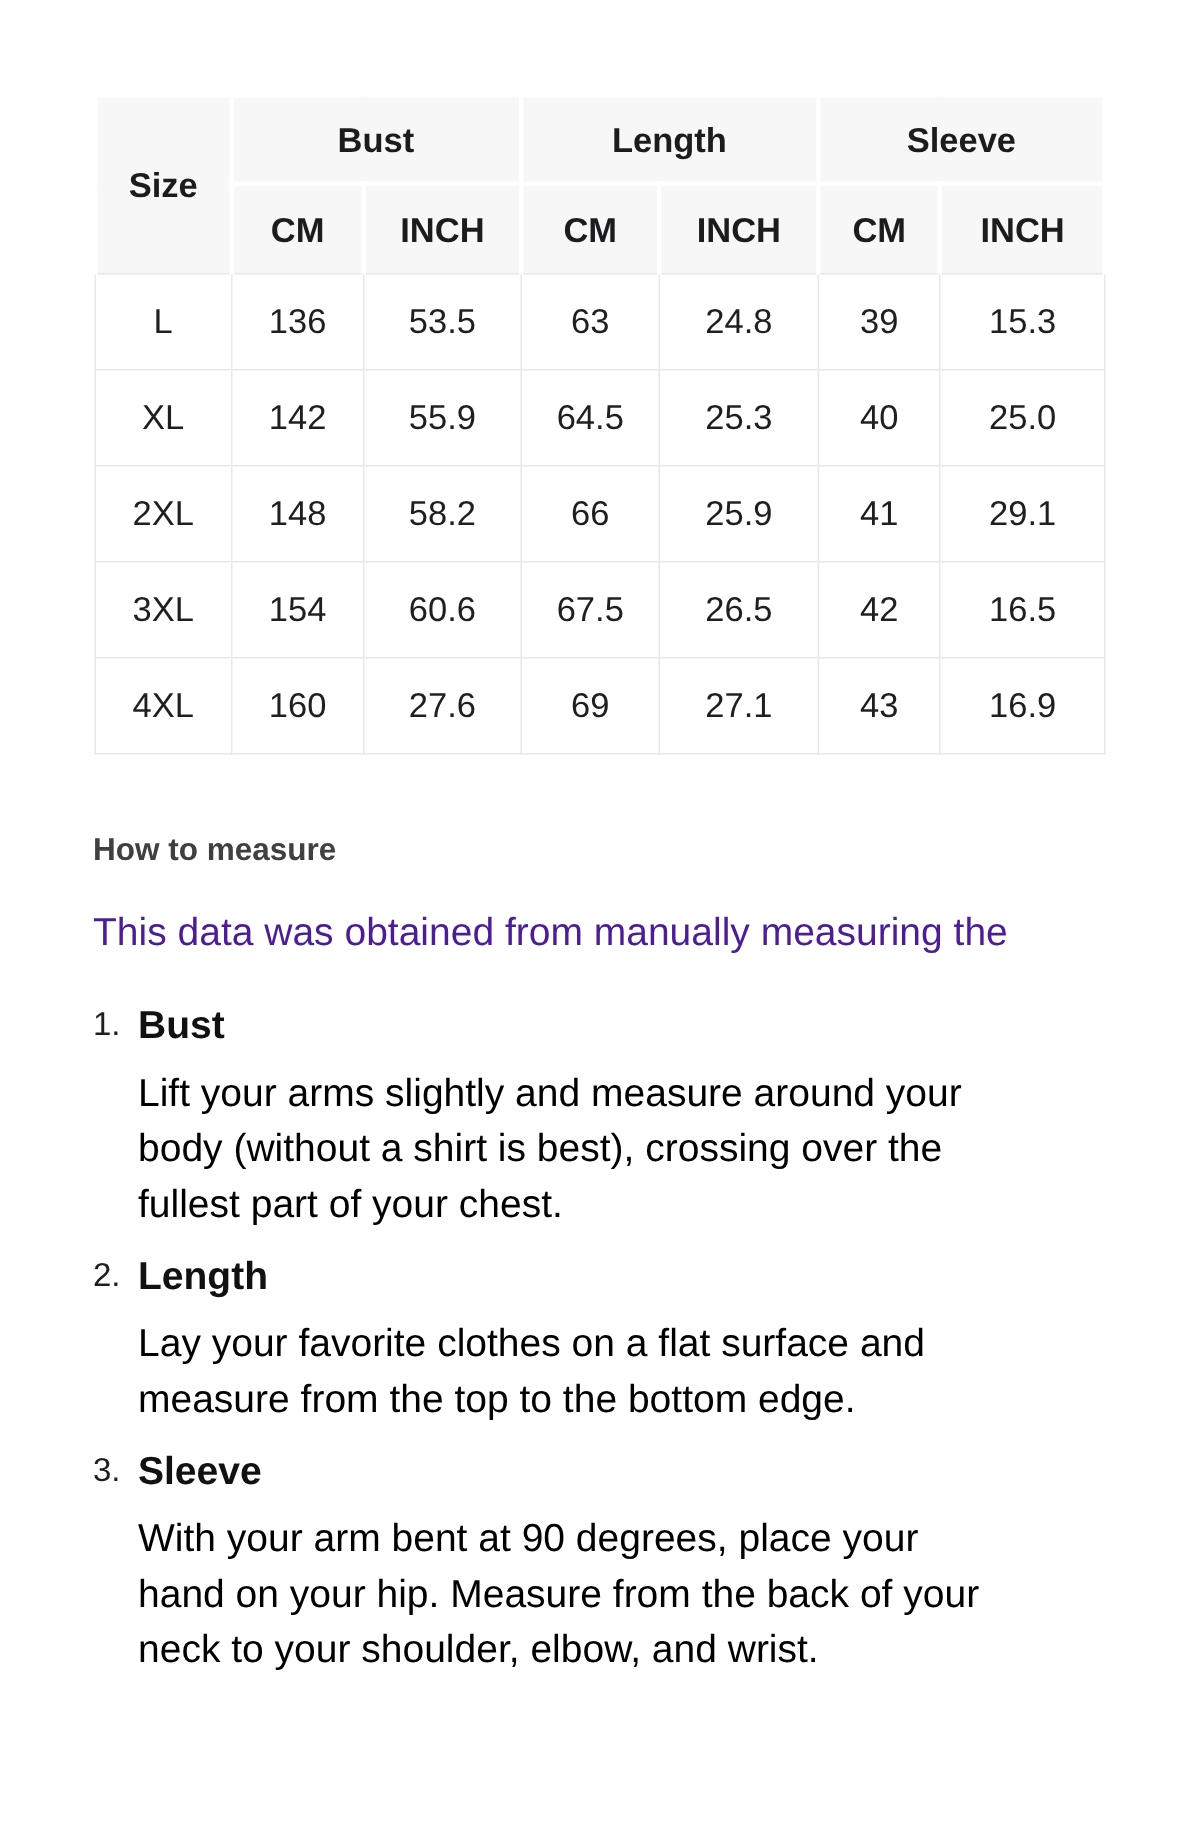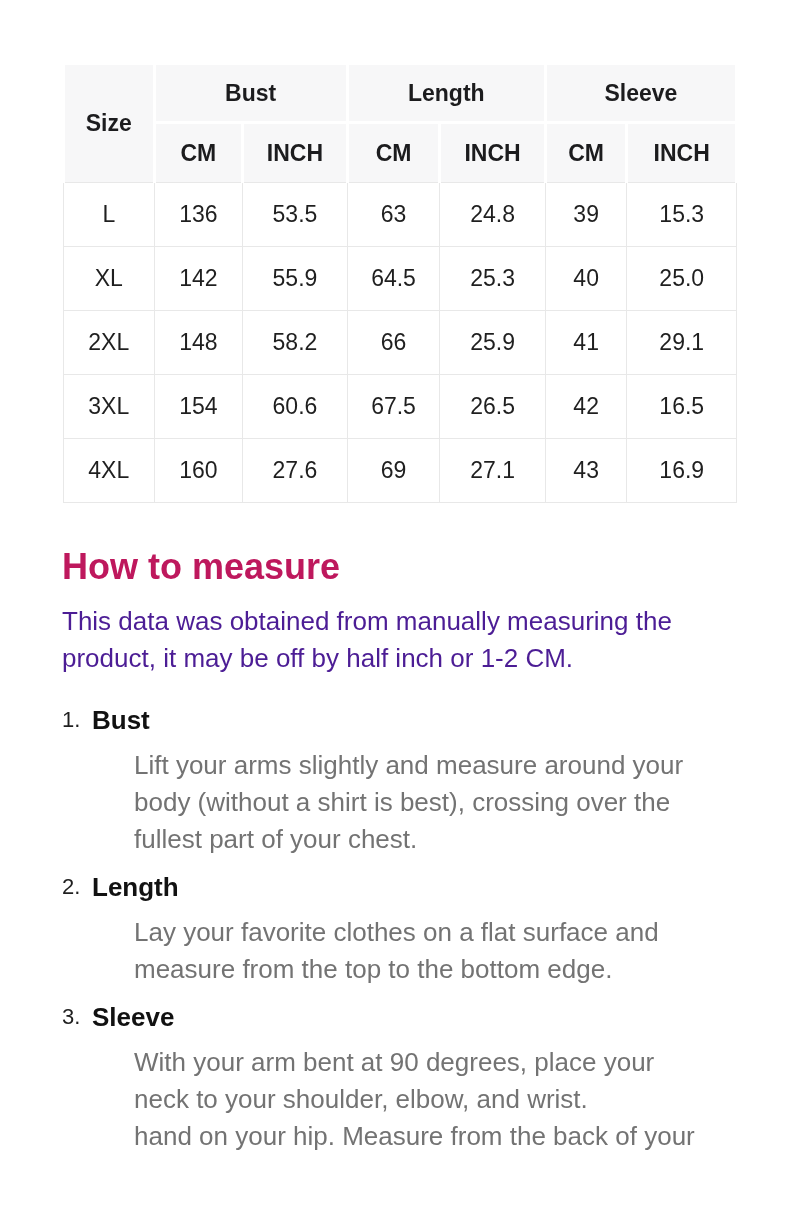--- a/index.html
+++ b/index.html
@@ -42,23 +42,23 @@
   table.size-chart tbody td {
     background: #ffffff;
     border: 1px solid #e8e8e8;
     height: 64px;
     color: #1f1f1f;
   }
 
   
   .howto-heading {
     margin-top: 46px;
-    font-size: 36px;
+    font-size: 21px;
     font-weight: bold;
-    color: #be185d;
+    color: #404040;
     line-height: 36px;
   }
   .howto-intro {
     margin-top: 18px;
     font-size: 26px;
     line-height: 37px;
     color: #4c1d95;
   }
   .intro-line, .desc-line { display: block; }
 
@@ -80,22 +80,21 @@
   .step-title {
     font-size: 26px;
     font-weight: bold;
     line-height: 36px;
     margin-bottom: 9px;
     color: #111111;
   }
   .step-desc {
     font-size: 26px;
     line-height: 37px;
-    color: #737373;
-    margin-left: 42px;
+    color: #000000;
   }
 </style>
 </head>
 <body>
 
 <div class="page">
 
   <table class="size-chart">
     <colgroup>
       <col style="width:13.46%">
@@ -168,21 +167,20 @@
         <td>43</td>
         <td>16.9</td>
       </tr>
     </tbody>
   </table>
 
   <h2 class="howto-heading">How to measure</h2>
 
   <p class="howto-intro">
     <span class="intro-line">This data was obtained from manually measuring the</span>
-    <span class="intro-line">product, it may be off by half inch or 1-2 CM.</span>
   </p>
 
   <ol class="steps">
     <li class="step">
       <span class="step-number">1.</span>
       <div class="step-body">
         <div class="step-title">Bust</div>
         <p class="step-desc">
           <span class="desc-line">Lift your arms slightly and measure around your</span>
           <span class="desc-line">body (without a shirt is best), crossing over the</span>
@@ -199,20 +197,20 @@
           <span class="desc-line">measure from the top to the bottom edge.</span>
         </p>
       </div>
     </li>
     <li class="step">
       <span class="step-number">3.</span>
       <div class="step-body">
         <div class="step-title">Sleeve</div>
         <p class="step-desc">
           <span class="desc-line">With your arm bent at 90 degrees, place your</span>
+          <span class="desc-line">hand on your hip. Measure from the back of your</span>
           <span class="desc-line">neck to your shoulder, elbow, and wrist.</span>
-          <span class="desc-line">hand on your hip. Measure from the back of your</span>
         </p>
       </div>
     </li>
   </ol>
 
 </div>
 
 </body></html>

